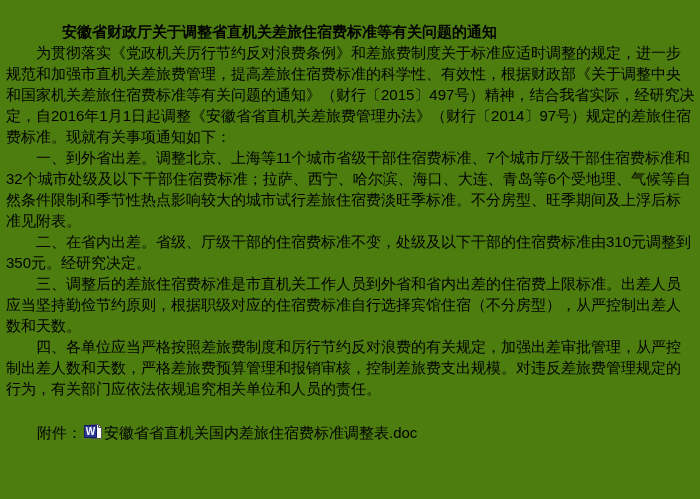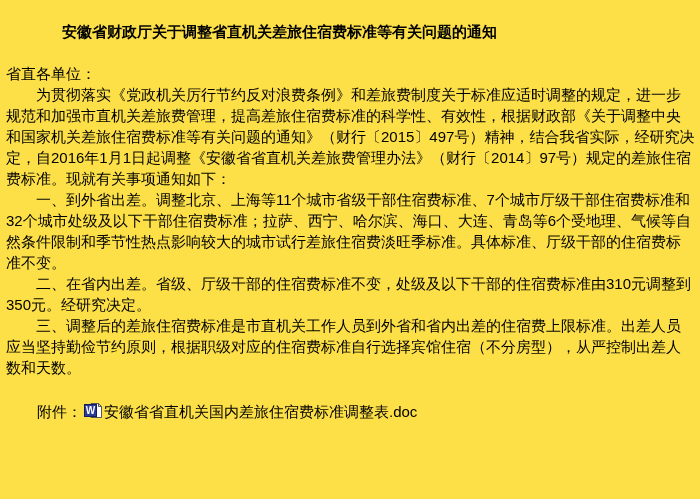--- a/index.html
+++ b/index.html
@@ -5,21 +5,21 @@
   html, body {
     margin: 0;
     padding: 0;
     background: #ffffff;
   }
   .page {
     position: relative;
     width: 700px;
     height: 499px;
     box-sizing: border-box;
-    background: #fde047;
+    background: #4d7c0f;
     color: #000000;
     font-family: "Liberation Sans", sans-serif;
     font-size: 15px;
     line-height: 21px;
     padding: 21px 5px 0 6px;
     overflow: hidden;
   }
   .title-line1 {
     font-weight: bold;
     margin-left: 56px;
@@ -52,30 +52,30 @@
   }
 </style>
 </head>
 <body>
 
 <div class="page">
 
   <div class="title-line1">安徽省财政厅关于调整省直机关差旅住宿费标准等有关问题的通知</div>
 
 
-  <div class="salutation">省直各单位：</div>
 
   <p class="body-paragraph">为贯彻落实《党政机关厉行节约反对浪费条例》和差旅费制度关于标准应适时调整的规定，进一步规范和加强市直机关差旅费管理，提高差旅住宿费标准的科学性、有效性，根据财政部《关于调整中央和国家机关差旅住宿费标准等有关问题的通知》（财行〔2015〕497号）精神，结合我省实际，经研究决定，自2016年1月1日起调整《安徽省省直机关差旅费管理办法》（财行〔2014〕97号）规定的差旅住宿费标准。现就有关事项通知如下：</p>
 
-  <p class="body-paragraph">一、到外省出差。调整北京、上海等11个城市省级干部住宿费标准、7个城市厅级干部住宿费标准和32个城市处级及以下干部住宿费标准；拉萨、西宁、哈尔滨、海口、大连、青岛等6个受地理、气候等自然条件限制和季节性热点影响较大的城市试行差旅住宿费淡旺季标准。具体标准、厅级干部的住宿费标准不变。</p>
+  <p class="body-paragraph">一、到外省出差。调整北京、上海等11个城市省级干部住宿费标准、7个城市厅级干部住宿费标准和32个城市处级及以下干部住宿费标准；拉萨、西宁、哈尔滨、海口、大连、青岛等6个受地理、气候等自然条件限制和季节性热点影响较大的城市试行差旅住宿费淡旺季标准。不分房型、旺季期间及上浮后标准见附表。</p>
 
   <p class="body-paragraph">二、在省内出差。省级、厅级干部的住宿费标准不变，处级及以下干部的住宿费标准由310元调整到350元。经研究决定。</p>
 
   <p class="body-paragraph">三、调整后的差旅住宿费标准是市直机关工作人员到外省和省内出差的住宿费上限标准。出差人员应当坚持勤俭节约原则，根据职级对应的住宿费标准自行选择宾馆住宿（不分房型），从严控制出差人数和天数。</p>
 
+  <p class="body-paragraph">四、各单位应当严格按照差旅费制度和厉行节约反对浪费的有关规定，加强出差审批管理，从严控制出差人数和天数，严格差旅费预算管理和报销审核，控制差旅费支出规模。对违反差旅费管理规定的行为，有关部门应依法依规追究相关单位和人员的责任。</p>
 
   <div class="attachment-line">
     <span>附件：</span><span class="word-icon"><svg width="19" height="17" viewBox="0 0 19 17" xmlns="http://www.w3.org/2000/svg">
 
         <path d="M7 1.5 h7.5 l3 3 v11 h-10.5 z" fill="#ffffff" stroke="#555555" stroke-width="1"></path>
         <path d="M14.5 1.5 l3 3 h-3 z" fill="#dddddd" stroke="#555555" stroke-width="1"></path>
 
         <rect x="0.5" y="2.5" width="12" height="12" fill="#2b3a94" stroke="#151d5e" stroke-width="1"></rect>
         <text x="6.5" y="12" font-size="10" font-weight="bold" fill="#ffffff" text-anchor="middle" font-family="Liberation Sans, sans-serif">W</text>
       </svg></span><span class="attachment-filename">安徽省省直机关国内差旅住宿费标准调整表.doc</span>

